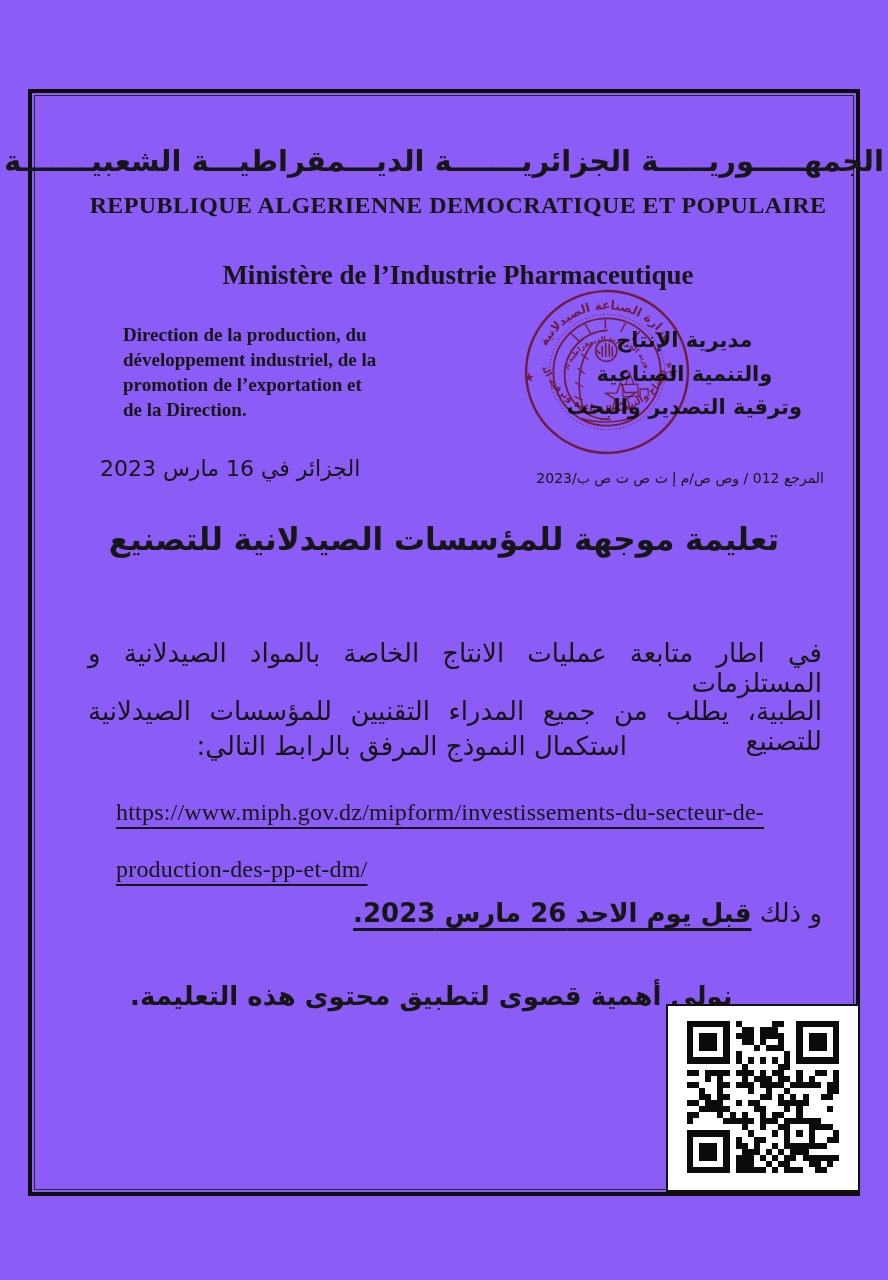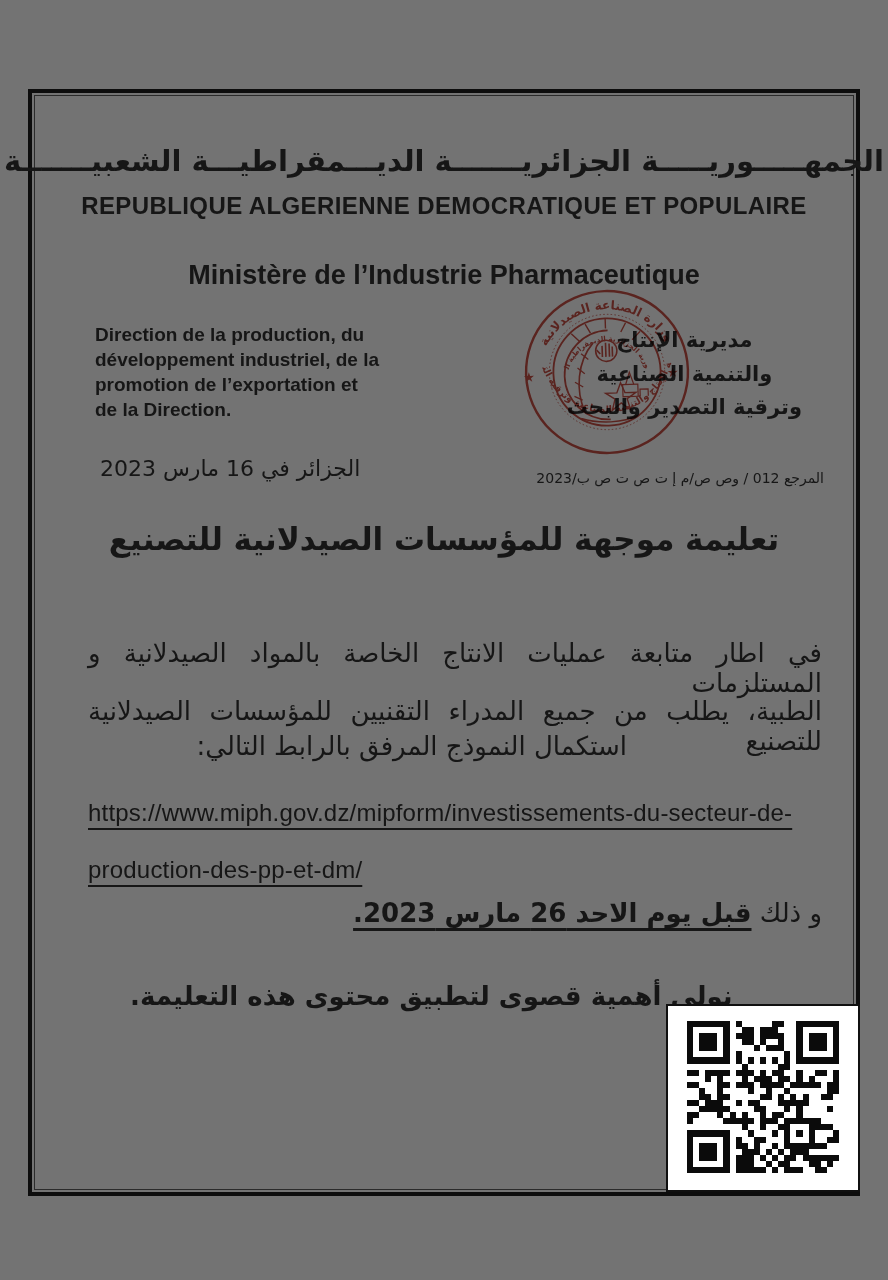--- a/index.html
+++ b/index.html
@@ -1,24 +1,24 @@
 <!DOCTYPE html>
 <html lang="ar" style="--stamp: #c13a2f;"><head>
 <meta charset="utf-8">
 <style>
   html,body{margin:0;padding:0;background:#ffffff;}
-  .page{position:relative;width:888px;height:1280px;background:#737373;overflow:hidden;
+  .page{position:relative;width:888px;height:1280px;background:#8b5cf6;overflow:hidden;
         font-family:"DejaVu Sans",sans-serif;color:#161616;}
   .frame{position:absolute;left:28px;top:89px;width:824px;height:1099px;
          border:4px solid #0d0d0d;}
   .frame::before{content:"";position:absolute;inset:2px;border:1.5px solid #2b2b2b;}
   .abs{position:absolute;}
   .ctr{left:0;right:0;text-align:center;}
   .ar{direction:rtl;unicode-bidi:plaintext;font-family:"DejaVu Sans",sans-serif;}
-  .lat{font-family:Liberation Sans, sans-serif;}
+  .lat{font-family:Liberation Serif, serif;padding-left:28px;}
   .b{font-weight:bold;}
   .rep-ar{top:144px;font-size:29px;letter-spacing:0;white-space:nowrap;}
   .rep-fr{top:192px;font-size:24px;letter-spacing:.4px;}
   .min-ar{top:224px;font-size:28px;white-space:nowrap;}
   .min-fr{top:260px;font-size:27px;}
   .dir-fr{left:95px;top:322px;width:320px;font-size:19px;line-height:1.32;}
   .dir-ar{right:86px;top:324px;font-size:21px;line-height:1.6;text-align:center;margin-left:44px;}
   .refline{right:64px;top:470px;font-size:14px;white-space:nowrap;}
   .dateline{left:100px;top:456px;font-size:22px;white-space:nowrap;}
   .title{top:521px;font-size:31px;white-space:nowrap;}

